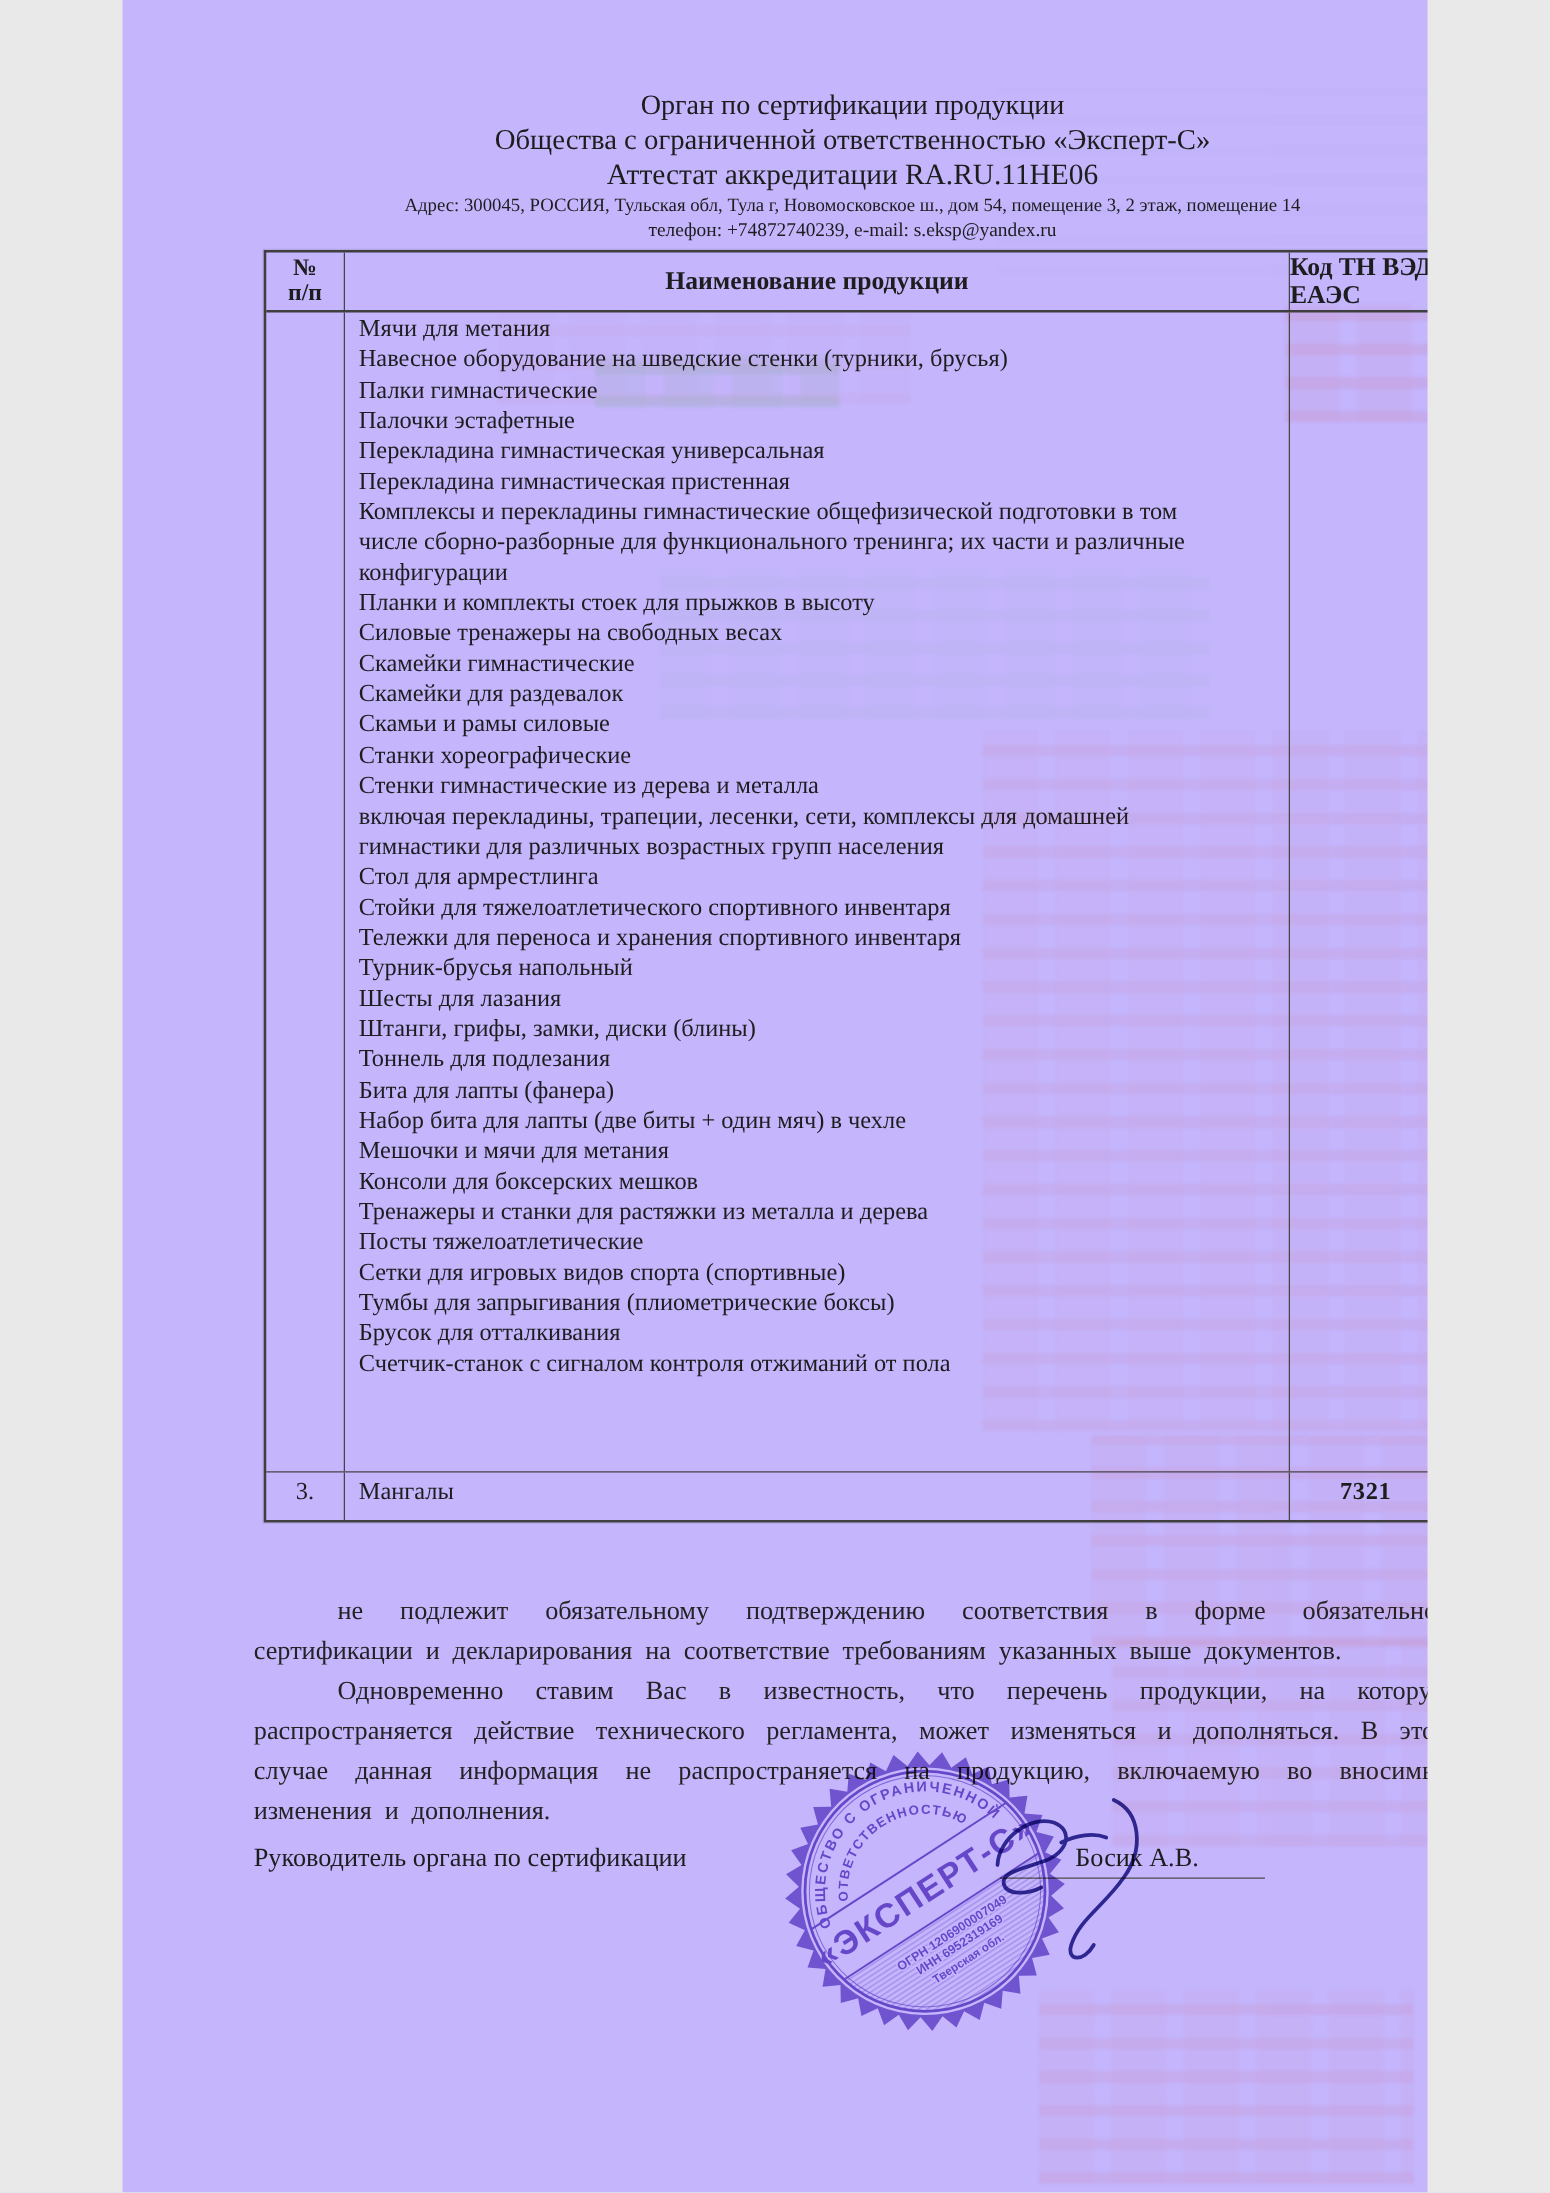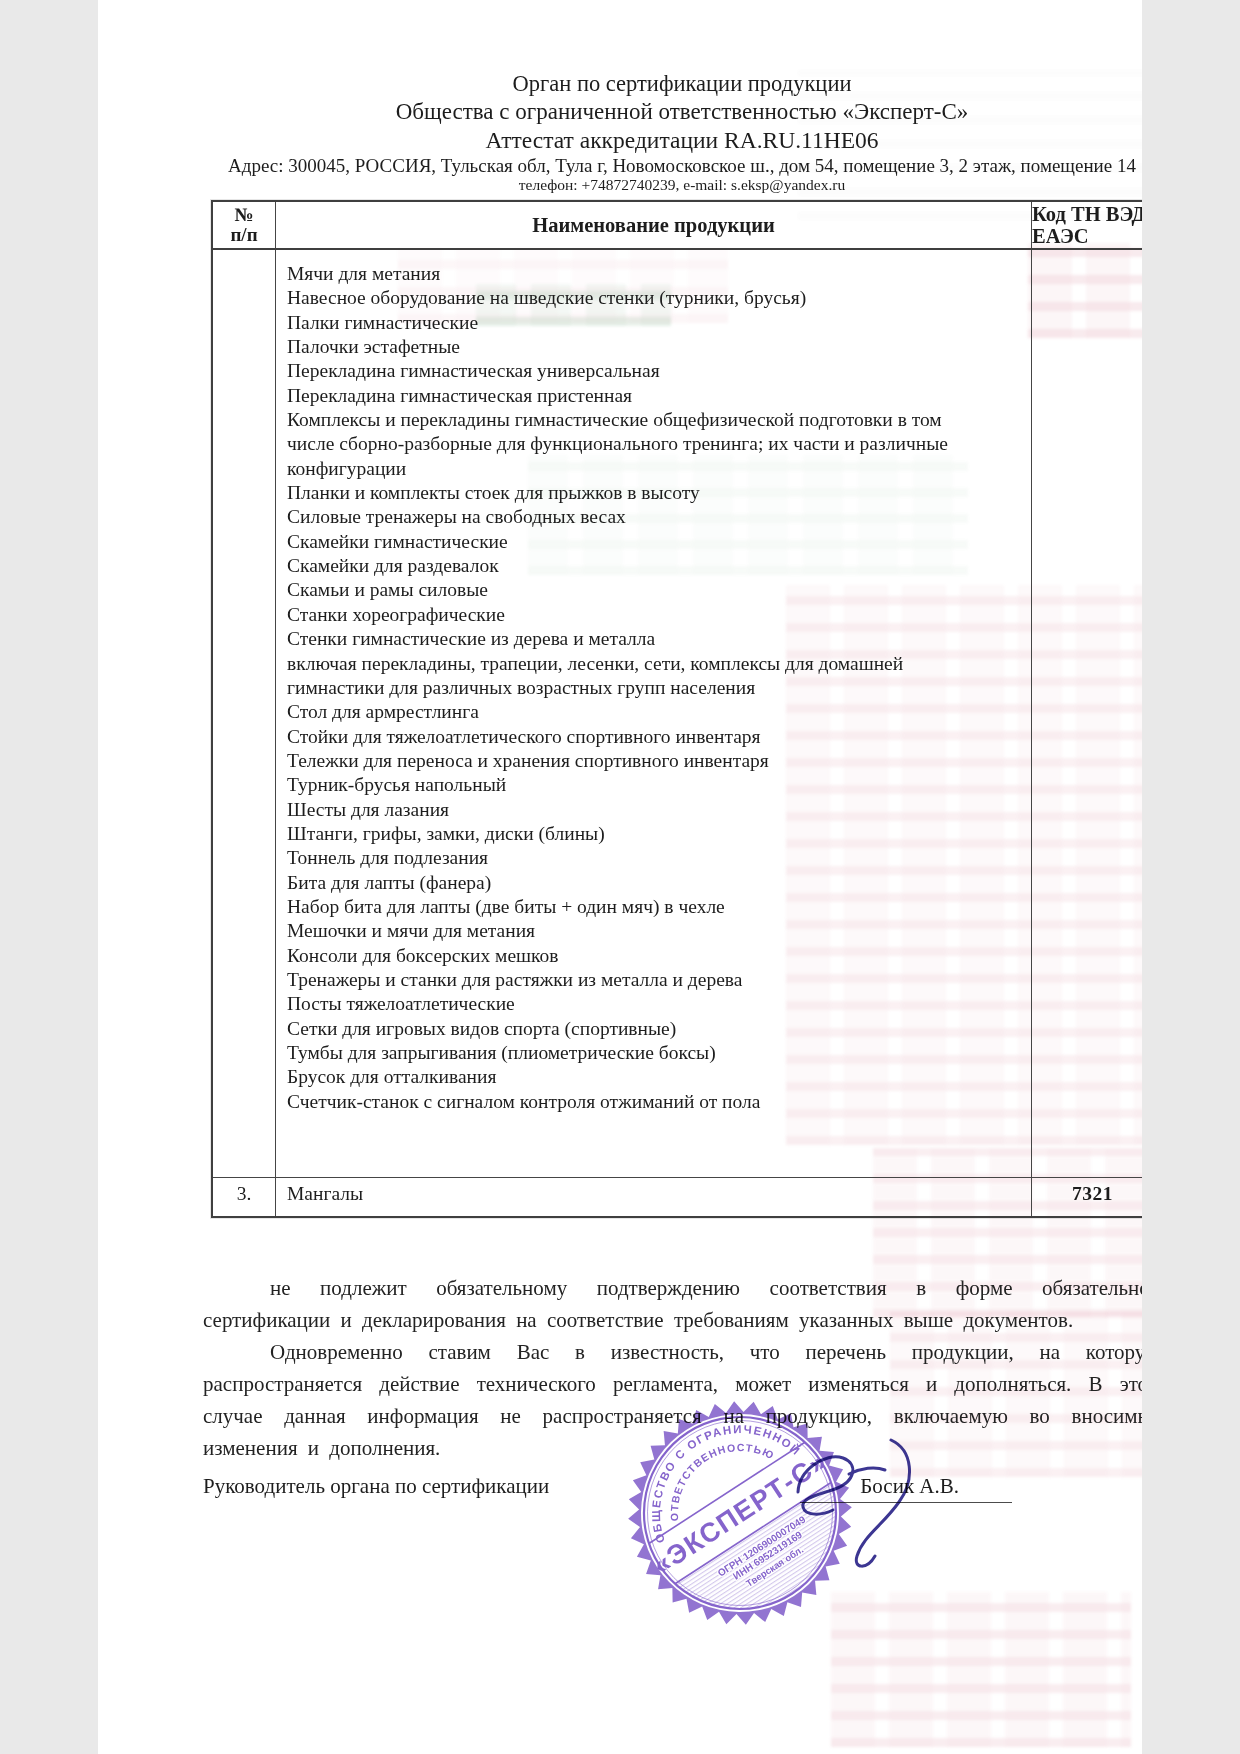--- a/index.html
+++ b/index.html
@@ -1,45 +1,45 @@
 <!DOCTYPE html>
 <html style="--stamp: #7c58c8; --ink: #3c3692;"><head>
 <meta charset="utf-8">
 <style>
   html,body{margin:0;padding:0;background:#e9e9e9;}
   .page{
     position:relative;width:1044px;height:1754px;margin:0 auto;
-    background:#ffffff;overflow:hidden;
+    background:#c4b5fd;overflow:hidden;
     font-family:"Liberation Serif", serif;color:#1d1d1d;
   }
   
   .hdr{position:absolute;left:105px;top:70px;width:958px;text-align:center;}
   .hdr .l1{font-size:22.5px;line-height:28px;}
   .hdr .l2{font-size:23px;line-height:28px;}
   .hdr .l3{font-size:23.5px;line-height:28px;}
-  .hdr .l4{font-size:19px;line-height:19px;margin-top:2px;}
+  .hdr .l4{font-size:15px;line-height:19px;margin-top:2px;}
   .hdr .l5{font-size:15.5px;line-height:19px;}
   
   .tbl{
     position:absolute;left:113px;top:200px;width:944px;
     border:2.2px solid #3f3f3f;box-sizing:border-box;
     box-shadow:0 0 0 1px rgba(90,90,90,.15);
   }
   .row{display:flex;box-sizing:border-box;}
   .cell{box-sizing:border-box;border-right:1.6px solid #454545;}
   .cell:last-child{border-right:none;}
   .c-num{width:63px;flex:0 0 63px;}
   .c-name{width:756px;flex:0 0 756px;}
   .c-code{flex:1;}
   .head{height:48px;border-bottom:2.2px solid #3f3f3f;}
   .head .cell{display:flex;flex-direction:column;align-items:center;justify-content:center;
     font-weight:bold;font-size:20.5px;line-height:22px;}
   .head .c-num{font-size:19px;line-height:20px;}
   .body1{height:928px;border-bottom:1.8px solid #454545;}
-  .body1 .c-name{padding:12px 4px 0 11px;}
+  .body1 .c-name{padding:2px 4px 0 11px;}
   .pline{white-space:nowrap;font-size:19.5px;line-height:24.35px;}
   .body2{height:38px;}
   .body2 .cell{font-size:19.5px;padding-top:5px;}
   .body2 .c-num{text-align:center;}
   .body2 .c-name{padding-left:11px;}
   .body2 .c-code{text-align:center;font-weight:600;letter-spacing:.5px;}
   
   .paras{position:absolute;left:105px;top:1272px;width:958px;}
   .paras p{
     margin:0;font-size:21px;line-height:32px;text-align:justify;

